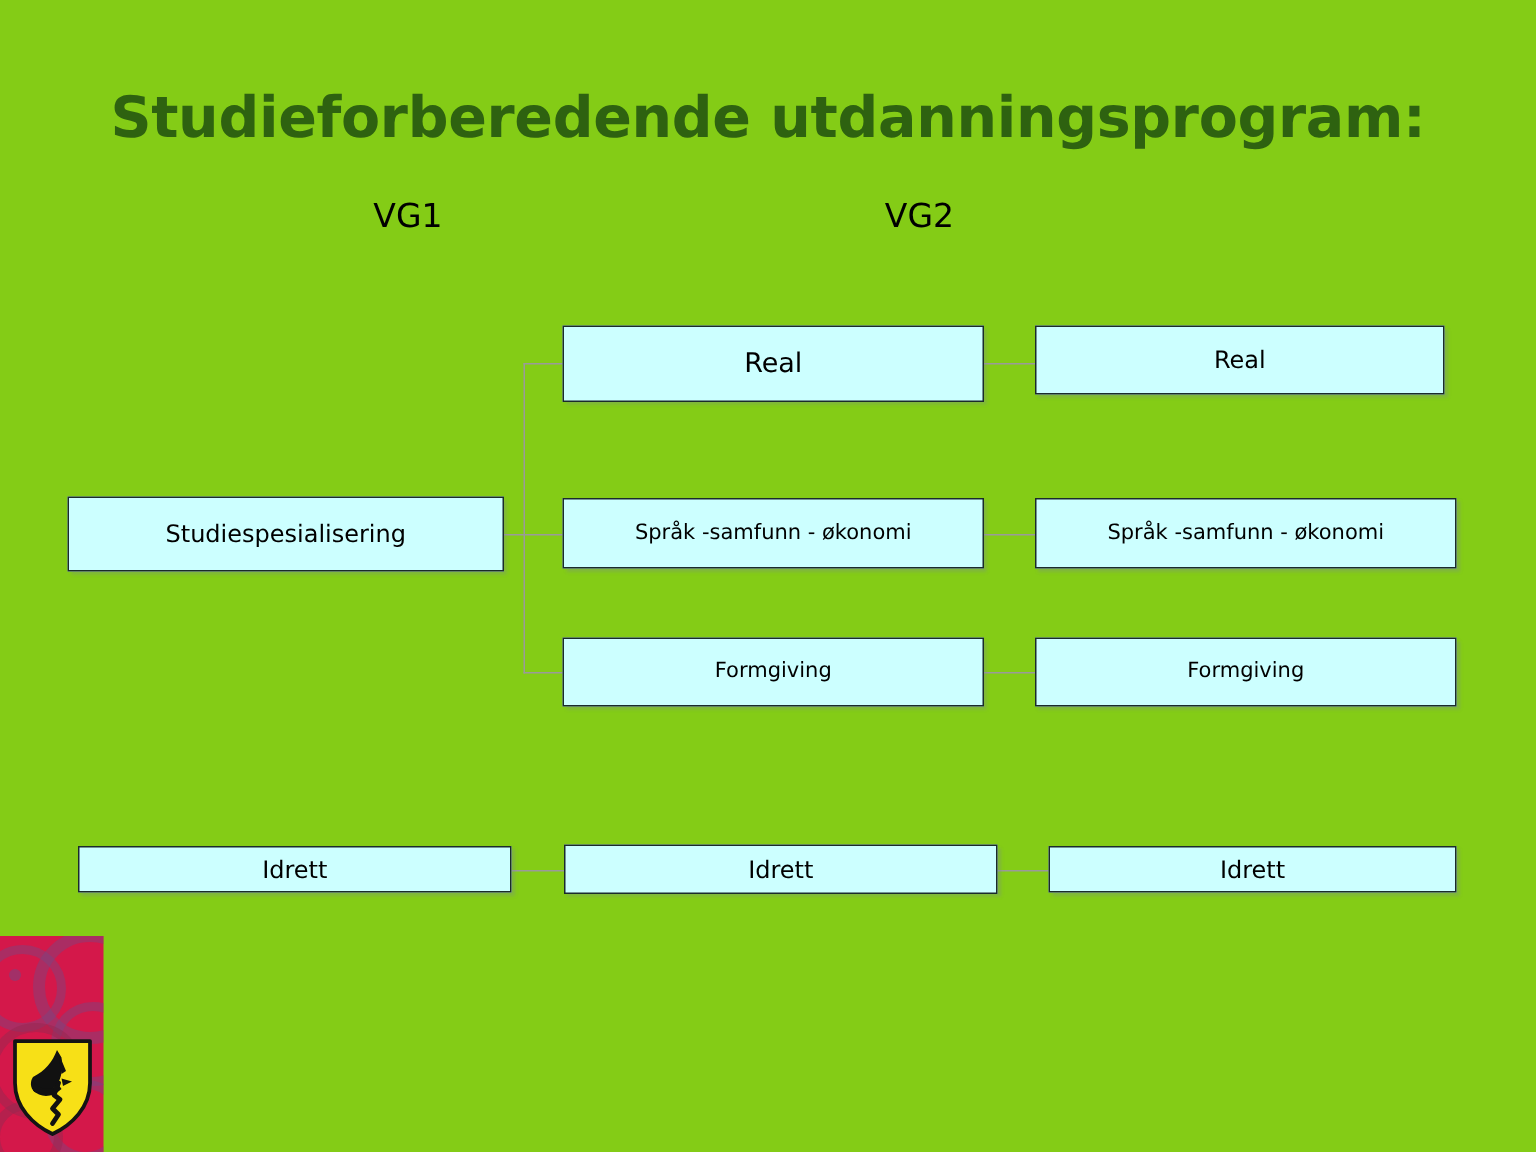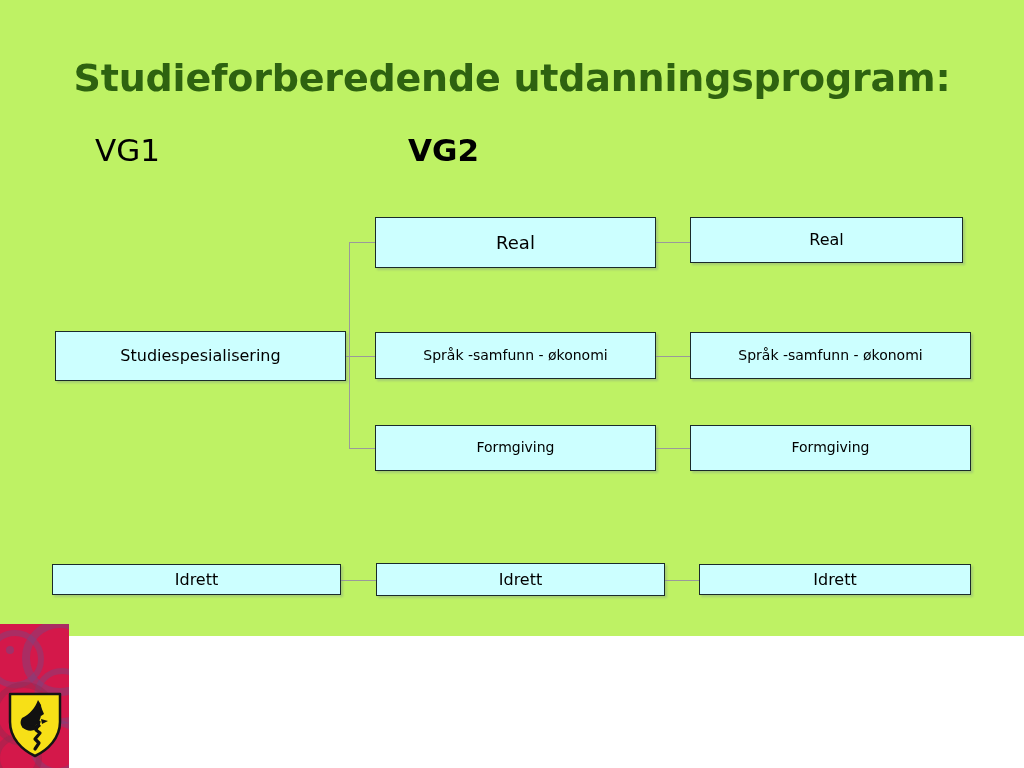--- a/index.html
+++ b/index.html
@@ -13,50 +13,50 @@
     height: 768px;
     overflow: hidden;
     font-family: "DejaVu Sans", "Liberation Sans", sans-serif;
     position: relative;
   }
 
   #slide {
     position: absolute;
     left: 0; top: 0;
     width: 1024px;
-    height: 636px;
-    background: #bef264;
+    height: 768px;
+    background: #84cc16;
   }
 
   
   .slide-title {
     position: absolute;
     left: 0;
     top: 56px;
     width: 1024px;
     text-align: center;
     font-size: 38px;
     font-weight: bold;
     color: #2e6210;
     letter-spacing: -0.2px;
     white-space: nowrap;
   }
 
   
   .col-head {
     position: absolute;
     top: 132px;
-    font-size: 31px;
+    font-size: 22px;
     font-weight: normal;
     color: #000000;
-    text-align: left;
+    text-align: right;
     white-space: nowrap;
   }
   .col-head.vg1 { left:  95px; width: 200px; }
-  .col-head.vg2 { left: 408px; width: 200px; font-weight: bold; }
+  .col-head.vg2 { left: 436px; width: 200px; }
   .col-head.vg3 { left: 740px; width: 200px; }
 
   
   .line {
     position: absolute;
     background: #9a9a9a;
   }
   .line.h { height: 1px; }
   .line.v { width: 1px; }
 
@@ -144,21 +144,21 @@
 
   <div class="line h" style="left:349px; top:448px; width:27px;"></div>
 
   <div class="line h" style="left:655px; top:242px; width:36px;"></div>
   <div class="line h" style="left:655px; top:356px; width:36px;"></div>
   <div class="line h" style="left:655px; top:448px; width:36px;"></div>
 
   <div class="line h" style="left:341px; top:580px; width:36px;"></div>
   <div class="line h" style="left:664px; top:580px; width:36px;"></div>
 
-  <div class="node t16" style="left:55px; top:331px; width:291px; height:50px;">
+  <div class="node t16" style="left:45px; top:331px; width:291px; height:50px;">
     <span class="label">Studiespesialisering</span>
   </div>
 
   <div class="node t18" style="left:375px; top:217px; width:281px; height:51px;">
     <span class="label">Real</span>
   </div>
 
   <div class="node t17" style="left:375px; top:332px; width:281px; height:47px;">
     <span class="label">Språk -samfunn - økonomi</span>
   </div>

